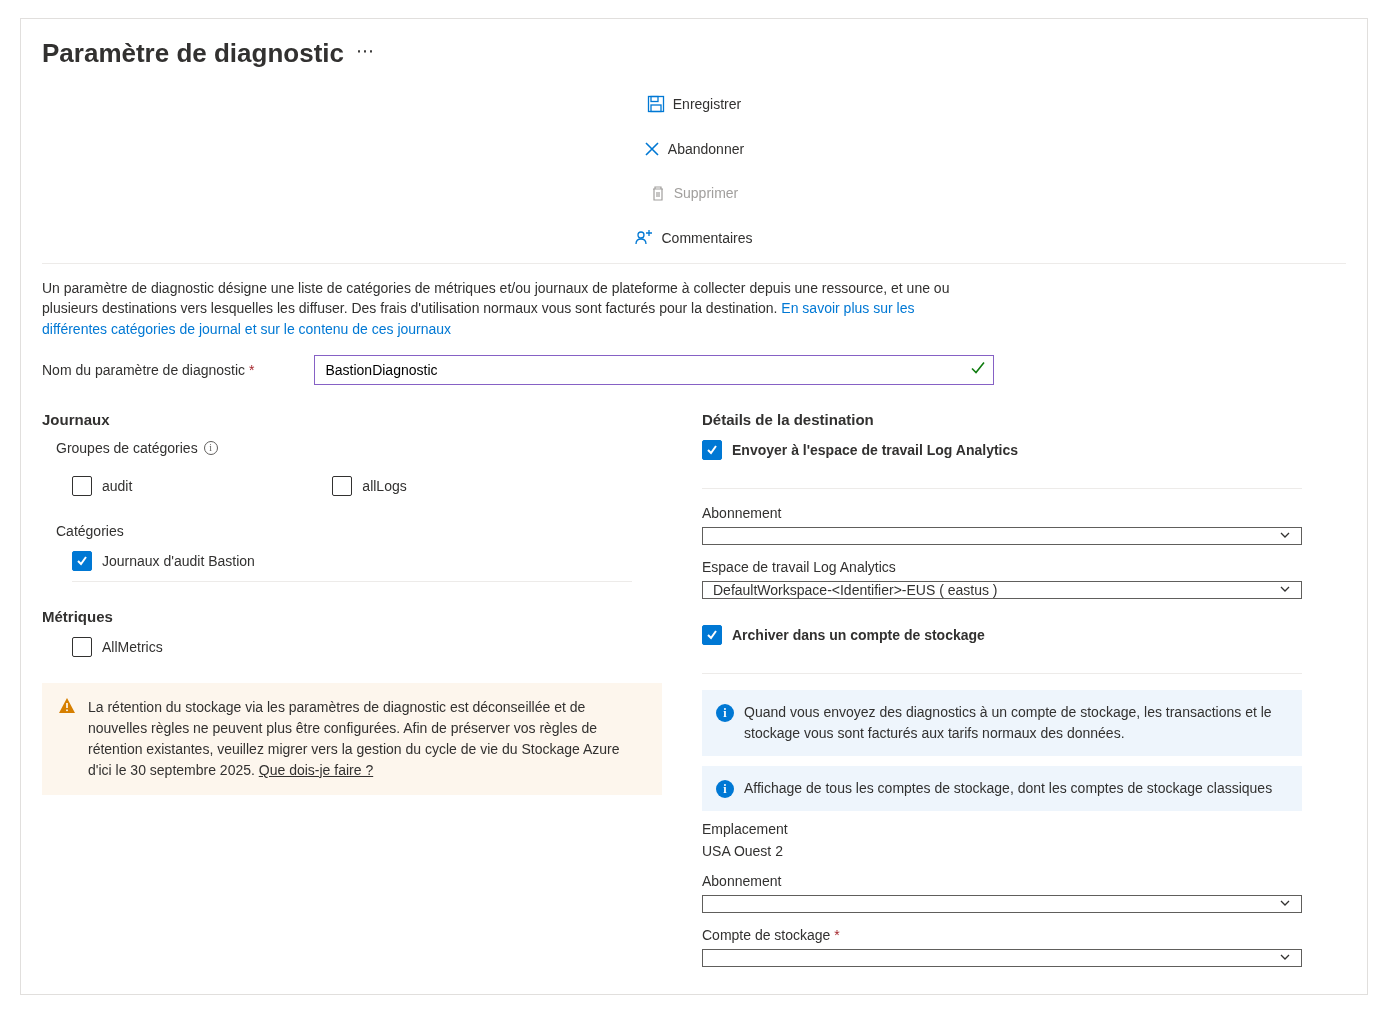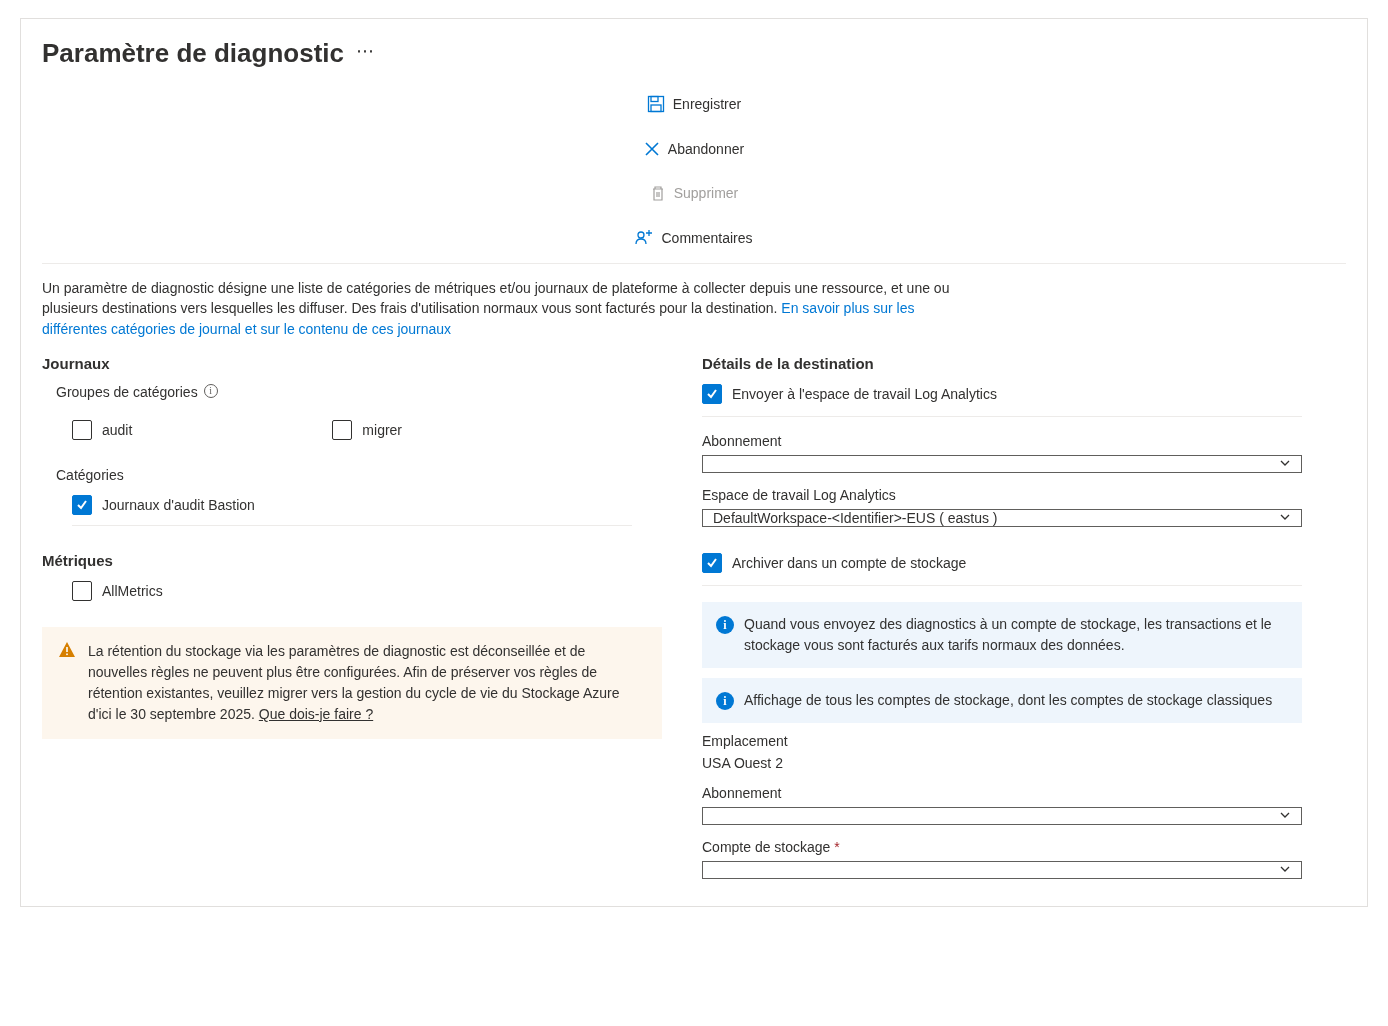--- a/index.html
+++ b/index.html
@@ -48,21 +48,21 @@
   border: 1px solid #8661c5;
   padding: 0 34px 0 10px;
   font-size: 14px;
   outline: none;
 }
 .name-check { position: absolute; right: 8px; top: 50%; transform: translateY(-50%); color: #107c10; }
 .columns { display: flex; gap: 40px; }
 .col-left { width: 620px; }
 .col-right { flex: 1; max-width: 600px; }
 .section-title { font-weight: 600; font-size: 15px; margin-bottom: 12px; }
-.subhead { font-size: 14px; margin: 6px 0 12px 14px; display: flex; align-items: flex-start; gap: 6px; }
+.subhead { font-size: 14px; margin: 6px 0 12px 14px; display: flex; align-items: center; gap: 6px; }
 .info-icon {
   width: 14px; height: 14px; border: 1px solid #605e5c; border-radius: 50%;
   display: inline-flex; align-items: center; justify-content: center;
   font-size: 10px; color: #605e5c; font-family: Georgia, serif;
 }
 .chk-row { display: flex; align-items: center; gap: 10px; margin: 8px 0; }
 .chk-indent { margin-left: 30px; }
 .chk-group-line { display:flex; gap: 200px; margin-left:30px; }
 .chk {
   width: 20px; height: 20px; border: 1px solid #323130; border-radius: 2px;
@@ -77,21 +77,21 @@
   background: #fdf6ed;
   padding: 14px 16px;
   display: flex;
   gap: 12px;
   margin-top: 26px;
   line-height: 1.5;
 }
 .warn-icon svg { flex-shrink: 0; }
 .warn-text a { color: #323130; text-decoration: underline; }
 .dest-block { margin-bottom: 26px; }
-.dest-header { display:flex; align-items:center; gap:10px; padding-bottom:12px; border-bottom:1px solid #edebe9; margin-bottom:16px;}
+.dest-header { display:flex; align-items:center; gap:10px; padding-bottom:28px; border-bottom:1px solid #edebe9; margin-bottom:16px;font-weight:bold;}
 .field-block { margin-bottom: 14px; }
 .field-label { margin-bottom: 6px; }
 .select {
   width: 100%; height: 18px; border: 1px solid #605e5c; background: #fff;
   display: flex; align-items: center; justify-content: space-between;
   padding: 0 10px; cursor: pointer;
 }
 .sel-text { white-space: nowrap; overflow: hidden; text-overflow: ellipsis; }
 .chev { color: #323130; }
 .info-box {
@@ -149,37 +149,50 @@
             <path d="M11 4l6 0 M14 1l0 6" stroke="#0078d4" stroke-width="1.3"></path>
           </svg>
     <span>Commentaires</span>
   </button>
 </div>
 
 <p class="description">
   <span>Un paramètre de diagnostic désigne une liste de catégories de métriques et/ou journaux de plateforme à collecter depuis une ressource, et une ou plusieurs destinations vers lesquelles les diffuser. Des frais d'utilisation normaux vous sont facturés pour la destination. </span><a href="#">En savoir plus sur les différentes catégories de journal et sur le contenu de ces journaux</a>
 </p>
 
+<div class="name-row">
+  <div class="name-label">
+    <span>Nom du paramètre de diagnostic</span> <span class="req">*</span>
+  </div>
+  <div class="name-input-wrap">
+    <input class="name-input" value="BastionDiagnostic" style="">
+    <span class="name-check">
+      <svg width="16" height="16" viewBox="0 0 16 16">
+              <path d="M2 8l4 4 8-10" fill="none" stroke="#107c10" stroke-width="1.6"></path>
+            </svg>
+    </span>
+  </div>
+</div>
 
 <div class="columns">
 
   <div class="col-left">
     <div class="section-title">Journaux</div>
     <div class="subhead">
       <span>Groupes de catégories</span>
       <span class="info-icon">i</span>
     </div>
     <div class="chk-group-line">
       <div class="chk-row">
         <span class="chk"></span>
         <span>audit</span>
       </div>
       <div class="chk-row">
         <span class="chk"></span>
-        <span>migrer</span>
+        <span>allLogs</span>
       </div>
     </div>
 
     <div class="subhead" style="margin-top:19px;">Catégories</div>
     <div class="chk-row chk-indent">
       <span class="chk checked">
               <svg width="12" height="12" viewBox="0 0 12 12">
                 <path d="M2 6l3 3 5-7" stroke="#fff" stroke-width="2" fill="none"></path>
               </svg>
             </span>

